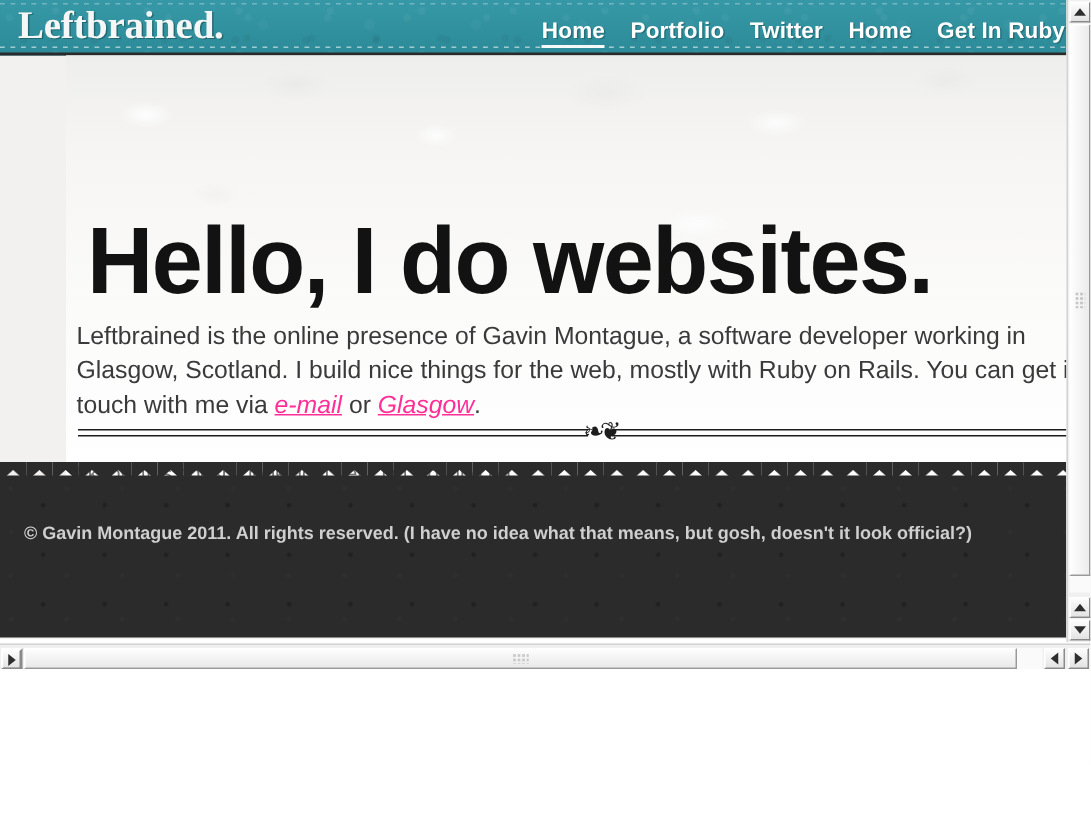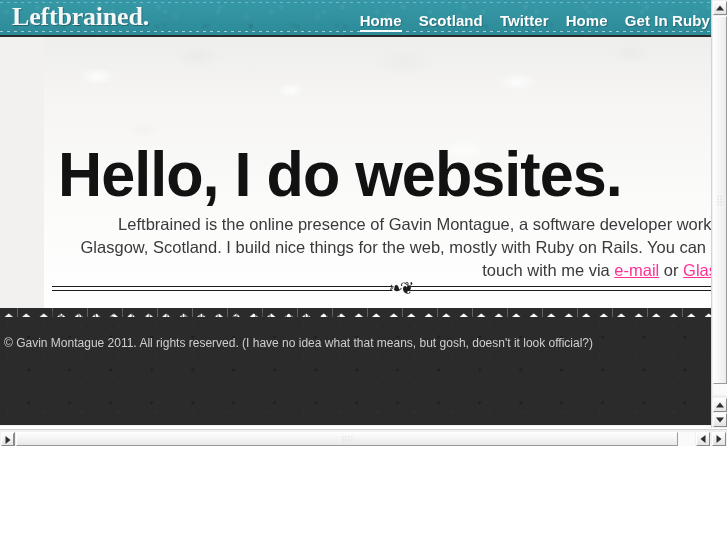--- a/index.html
+++ b/index.html
@@ -13,21 +13,20 @@
     overflow: hidden;
     font-family: "Liberation Sans", sans-serif;
   }
 
   
   #browser {
     position: relative;
     width: 727px;
     height: 545px;
     background: #ffffff;
-    text-align: right;
   }
 
   #viewport {
     position: absolute;
     left: 0;
     top: 0;
     width: 711px;
     height: 426px;
     overflow: hidden;
     background: #f2f1ef;
@@ -152,20 +151,21 @@
     width: 700px;
     margin: 0;
     font-family: "Liberation Sans Narrow", "Liberation Sans", sans-serif;
     font-size: 16.5px;
     line-height: 23px;
     color: #3a3a3a;
   }
   #intro-paragraph a {
     color: #ff2f97;
     text-decoration: underline;
+    font-style: italic;
   }
 
   #ornament-divider {
     position: absolute;
     left: 8px;
     top: 243px;
     width: 696px;
     height: 18px;
   }
   #ornament-divider .rule {
@@ -229,26 +229,27 @@
       linear-gradient(135deg, #000 50%, transparent 50.5%),
       linear-gradient(225deg, #000 50%, transparent 50.5%);
     mask-size: 17.5px 10px, 17.5px 10px;
     mask-position: 0 100%, 0 100%;
     mask-repeat: repeat-x, repeat-x;
   }
   #copyright {
     position: absolute;
     left: 4px;
     top: 18px;
-    margin: 0;
+    margin: 12px;
     font-family: "Liberation Sans Narrow", "Liberation Sans", sans-serif;
     font-size: 12px;
     line-height: 16px;
     color: #cfcfcf;
     white-space: nowrap;
+    font-weight: bold;
   }
 
   
   .sb-btn {
     background: linear-gradient(#fdfdfd, #e3e3e3);
     border: 1px solid #ffffff;
     border-right-color: #8a8a8a;
     border-bottom-color: #8a8a8a;
     box-sizing: border-box;
     position: relative;
@@ -361,21 +362,21 @@
 <body>
 
 <div id="browser">
 
   <div id="viewport">
 
     <div id="site-header">
       <div id="logo">Leftbrained.</div>
       <div id="site-nav">
         <a class="nav-link active" href="#">Home</a>
-        <a class="nav-link" href="#">Scotland</a>
+        <a class="nav-link" href="#">Portfolio</a>
         <a class="nav-link" href="#">Twitter</a>
         <a class="nav-link" href="#">Home</a>
         <a class="nav-link" href="#">Get In Ruby</a>
       </div>
     </div>
 
     <div id="page-body">
 
       <h1 id="hero-heading">Hello, I do websites.</h1>
 

